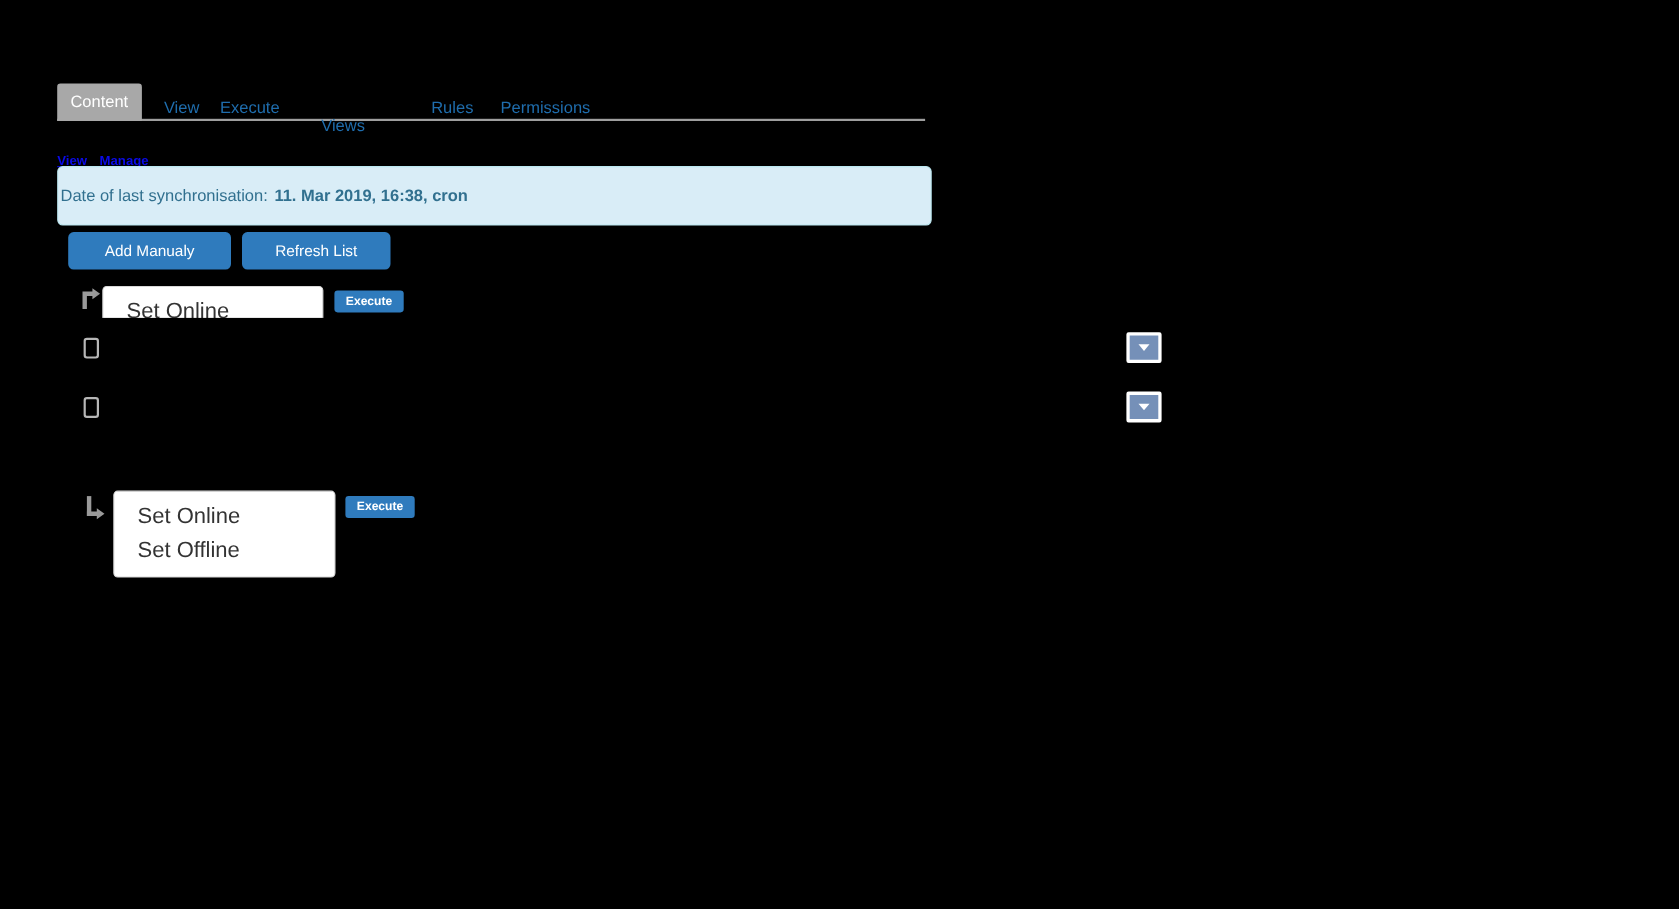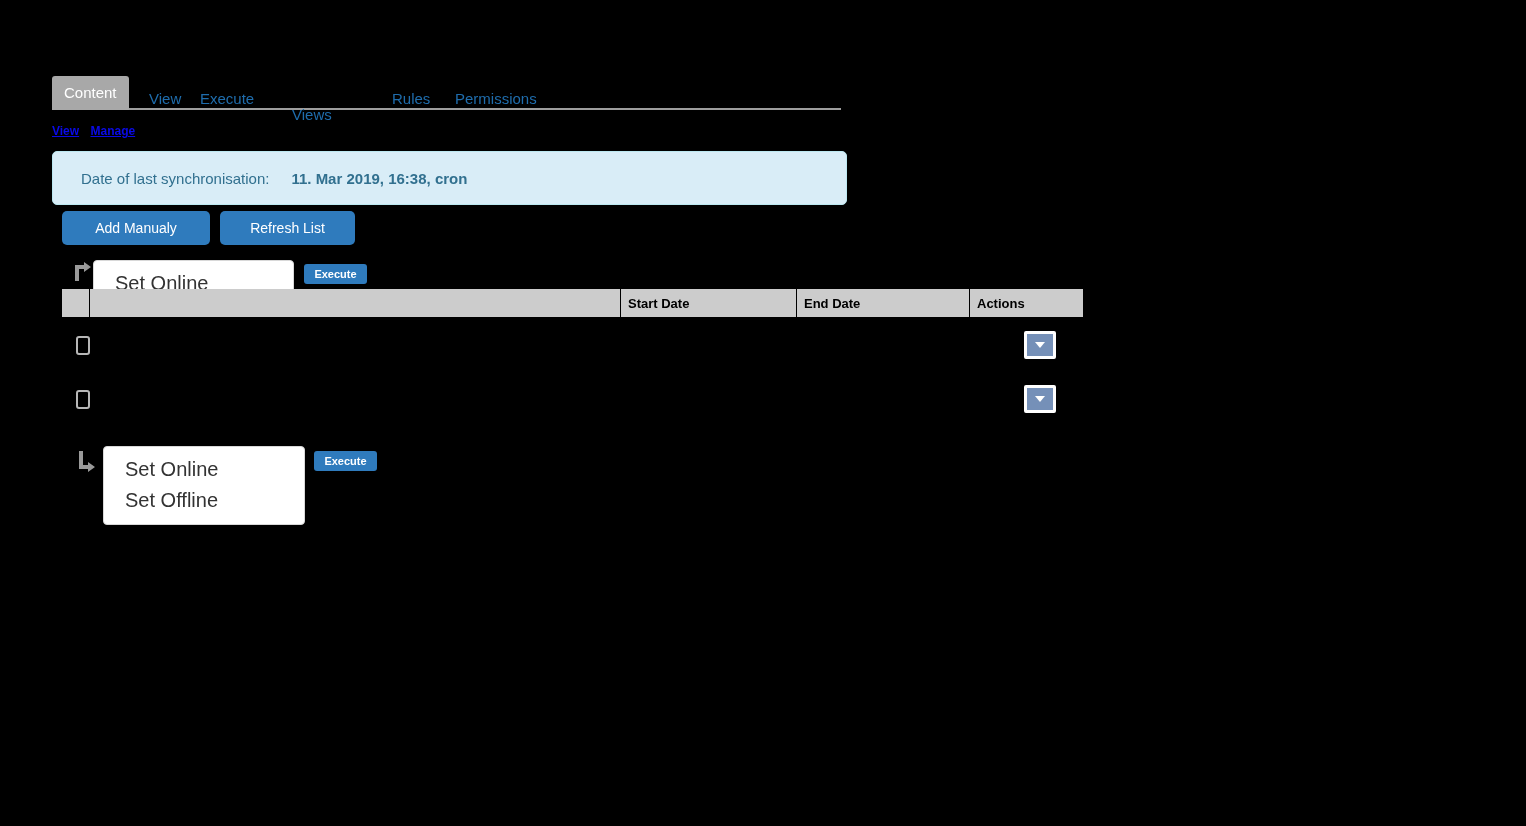--- a/index.html
+++ b/index.html
@@ -46,21 +46,21 @@
     border-radius: 3px 3px 0 0;
     top: 0;
     left: 0;
   }
   .tab.plain { top: 15px; }
 
   
   .sublinks {
     position: absolute;
     left: 52px;
-    top: 124px;
+    top: 139px;
     font-size: 12px;
   }
   .sublinks a {
     color: #0a0ae8;
     text-decoration: underline;
     font-weight: bold;
     margin-right: 8px;
     cursor: pointer;
   }
 
@@ -69,27 +69,27 @@
     position: absolute;
     left: 52px;
     top: 151px;
     width: 795px;
     height: 54px;
     background: #d9edf7;
     border: 1px solid #bce8f1;
     border-radius: 5px;
     display: flex;
     align-items: center;
-    padding-left: 28px;
+    padding-left: 2px;
     color: #31708f;
     font-size: 15px;
   }
   .alert-sync .sync-date {
     font-weight: bold;
-    margin-left: 22px;
+    margin-left: 6px;
   }
 
   
   .btn-primary {
     position: absolute;
     background: #2f7bbd;
     color: #ffffff;
     border: none;
     border-radius: 5px;
     font-size: 14px;
@@ -266,27 +266,20 @@
       </svg>
     </span>
     <div class="dropdown-panel">
       <div class="dropdown-item">Set Online</div>
       <div class="dropdown-item">Set Offline</div>
     </div>
     <button class="btn-execute">Execute</button>
   </div>
 
   <div class="grid">
-    <div class="grid-head">
-      <div class="cell col-check"></div>
-      <div class="cell col-title"></div>
-      <div class="cell col-start">Start Date</div>
-      <div class="cell col-end">End Date</div>
-      <div class="cell col-actions">Actions</div>
-    </div>
 
     <div class="grid-row">
       <div class="cell col-check">
         <span class="row-checkbox"></span>
       </div>
       <div class="cell col-title"></div>
       <div class="cell col-start"></div>
       <div class="cell col-end"></div>
       <div class="cell col-actions">
         <button class="action-btn">

